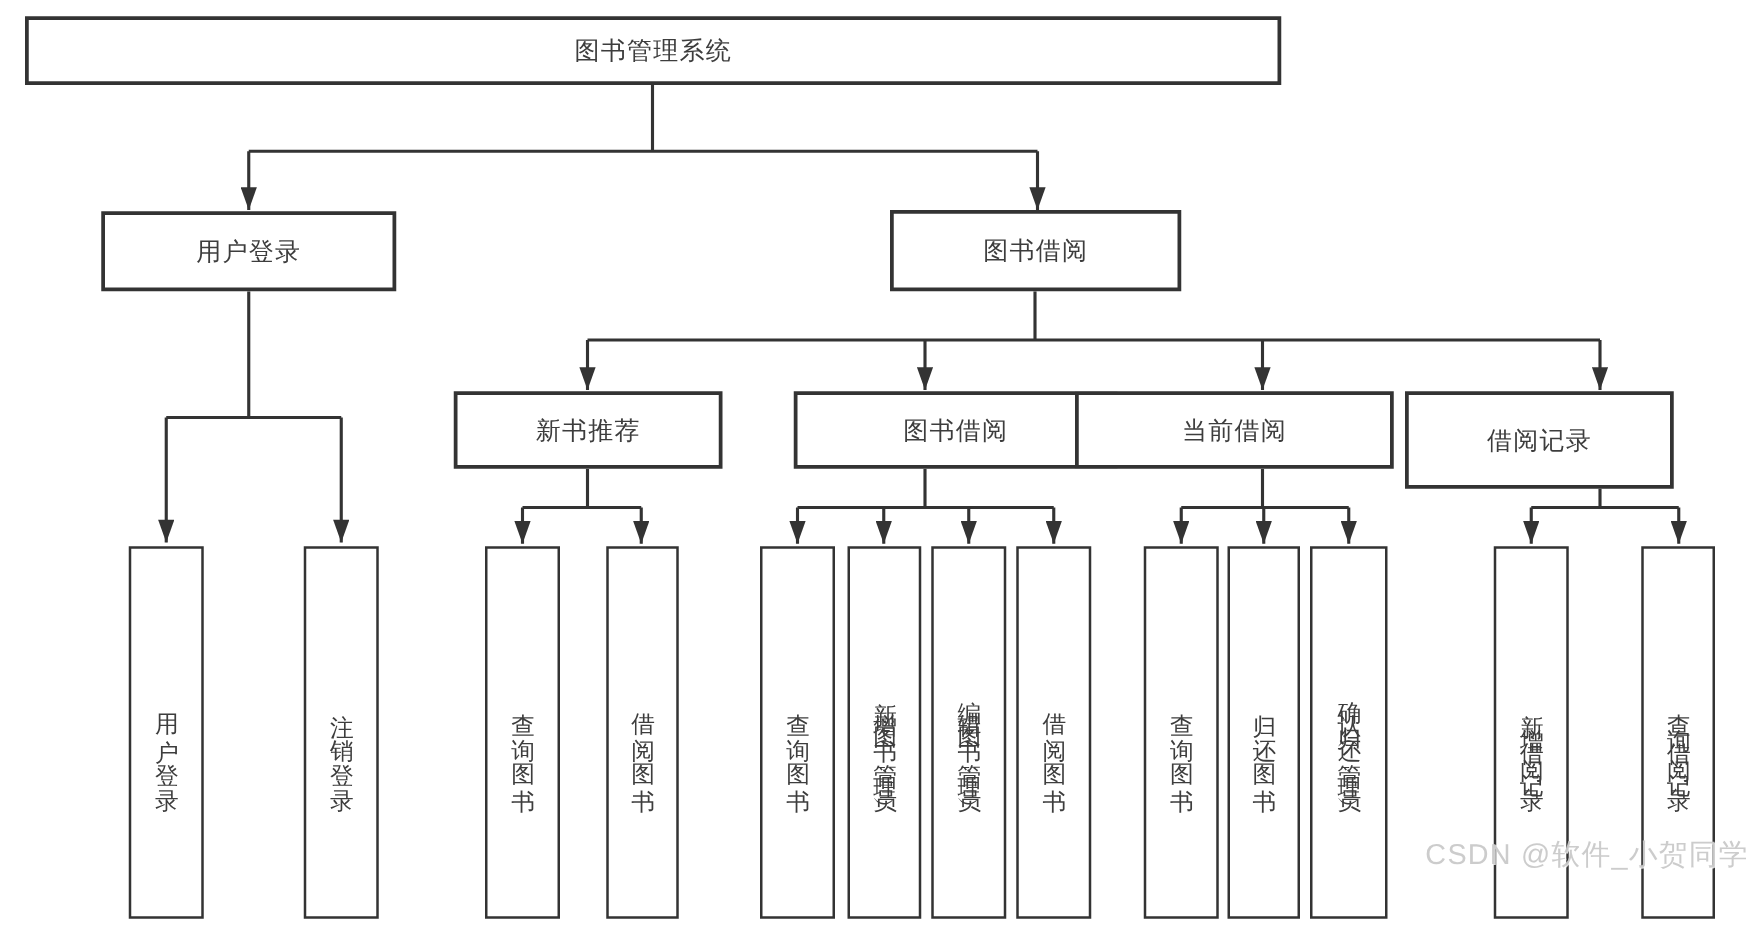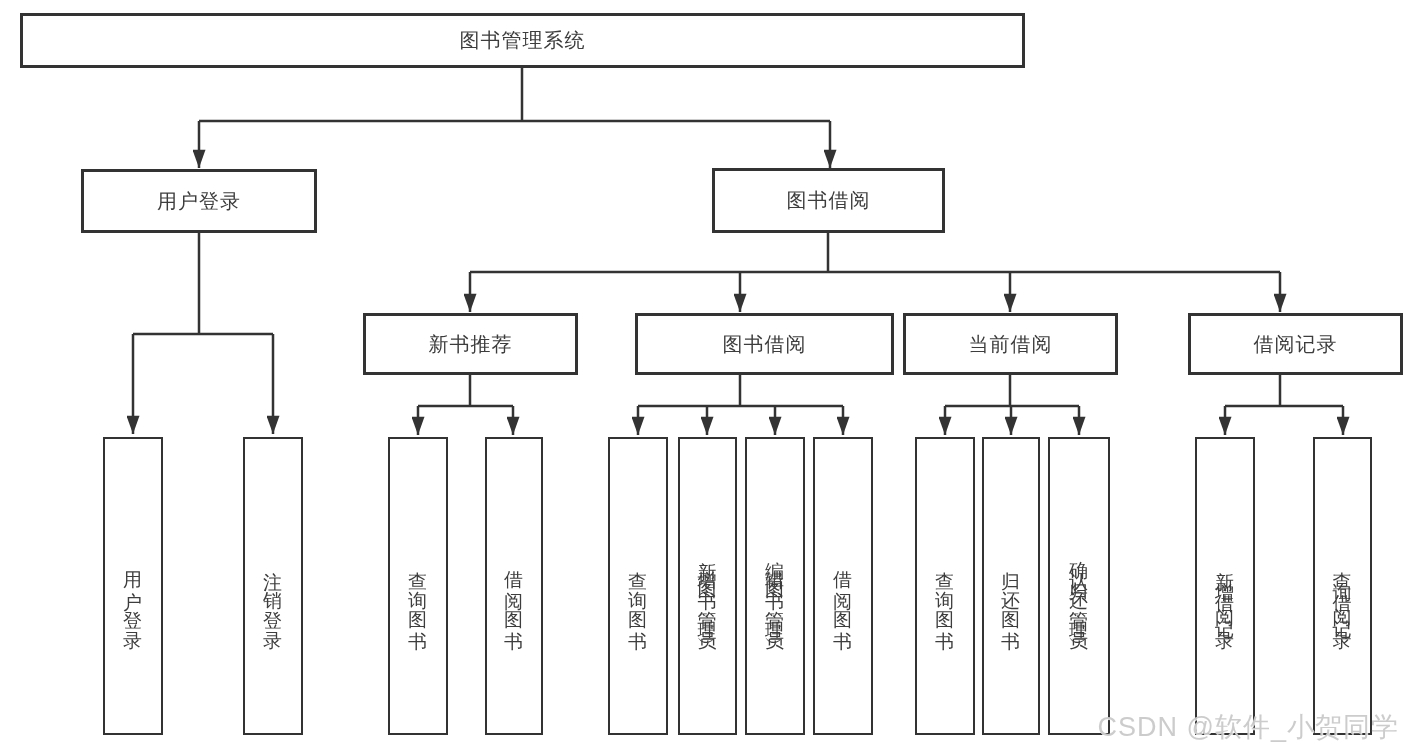--- a/index.html
+++ b/index.html
@@ -37,22 +37,22 @@
     color: #3d3d3d;
     line-height: 1;
     white-space: nowrap;
   }
   .ls-4 .vtext { letter-spacing: 20px; margin-bottom: -20px; }
   .ls-6 .vtext { letter-spacing: 12px; margin-bottom: -12px; }
   .ls-9 .vtext { letter-spacing: 10px; margin-bottom: -10px; }
   .watermark {
     position: absolute;
     right: 6px;
-    top: 709px;
-    font-size: 27px;
+    top: 668px;
+    font-size: 23px;
     color: rgba(201, 201, 201, 0.95);
     text-shadow: 1px 1px 0 rgba(255,255,255,0.8);
     z-index: 10;
     letter-spacing: 1px;
   }
 </style>
 </head>
 <body>
 
 <div class="stage">
@@ -95,22 +95,22 @@
     </g>
   </svg>
 
   <div class="node hbox" style="left:20px; top:13px; width:1005px; height:55px;">图书管理系统</div>
 
   <div class="node hbox" style="left:81px; top:169px; width:236px; height:64px;">用户登录</div>
   <div class="node hbox" style="left:712px; top:168px; width:233px; height:65px;">图书借阅</div>
 
   <div class="node hbox" style="left:363px; top:313px; width:215px; height:62px;">新书推荐</div>
   <div class="node hbox" style="left:635px; top:313px; width:259px; height:62px;">图书借阅</div>
-  <div class="node hbox" style="left:903px; top:313px; width:215px; height:62px;font-family:Liberation Mono, monospace;">当前借阅</div>
-  <div class="node hbox" style="left:1188px; top:313px; width:215px; height:62px;">借阅记录</div>
+  <div class="node hbox" style="left:860px; top:313px; width:255px; height:62px;font-family:Liberation Mono, monospace;">当前借阅</div>
+  <div class="node hbox" style="left:1124px; top:313px; width:215px; height:78px;">借阅记录</div>
 
   <div class="node leaf ls-4" style="left:103px; top:437px; width:60px; height:298px;">
     <span class="vtext">用户登录</span>
   </div>
   <div class="node leaf ls-4" style="left:243px; top:437px; width:60px; height:298px;">
     <span class="vtext">注销登录</span>
   </div>
 
   <div class="node leaf ls-4" style="left:388px; top:437px; width:60px; height:298px;">
     <span class="vtext">查询图书</span>

